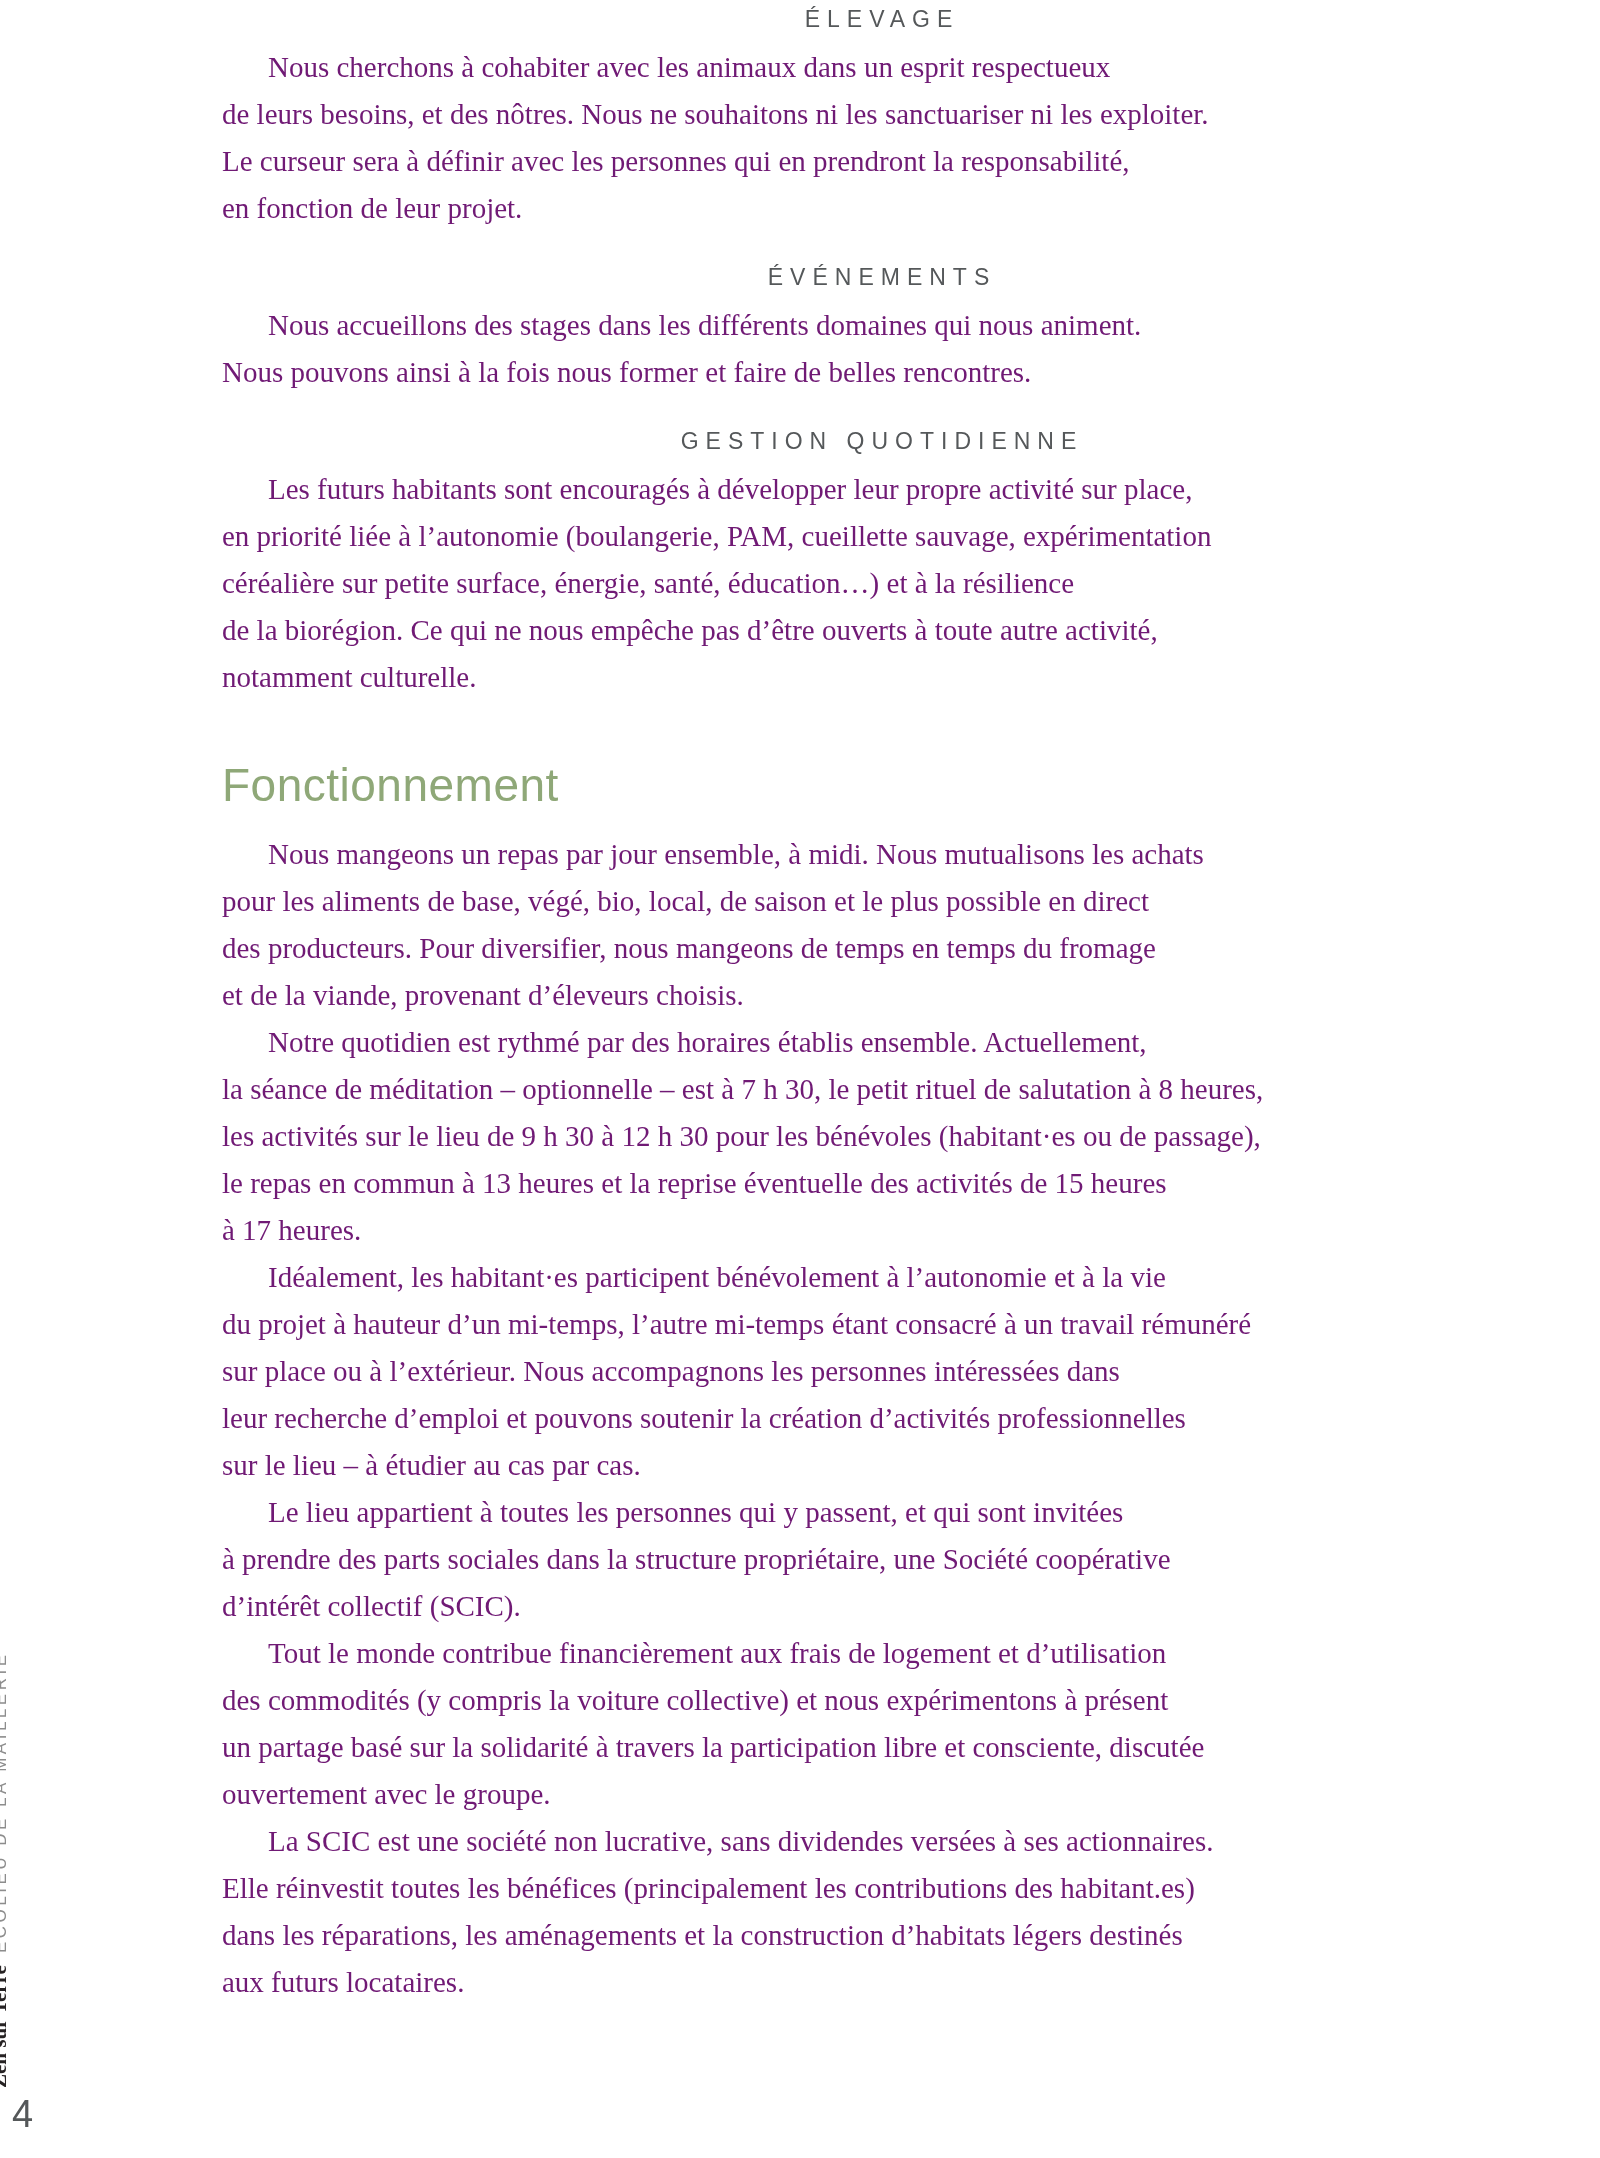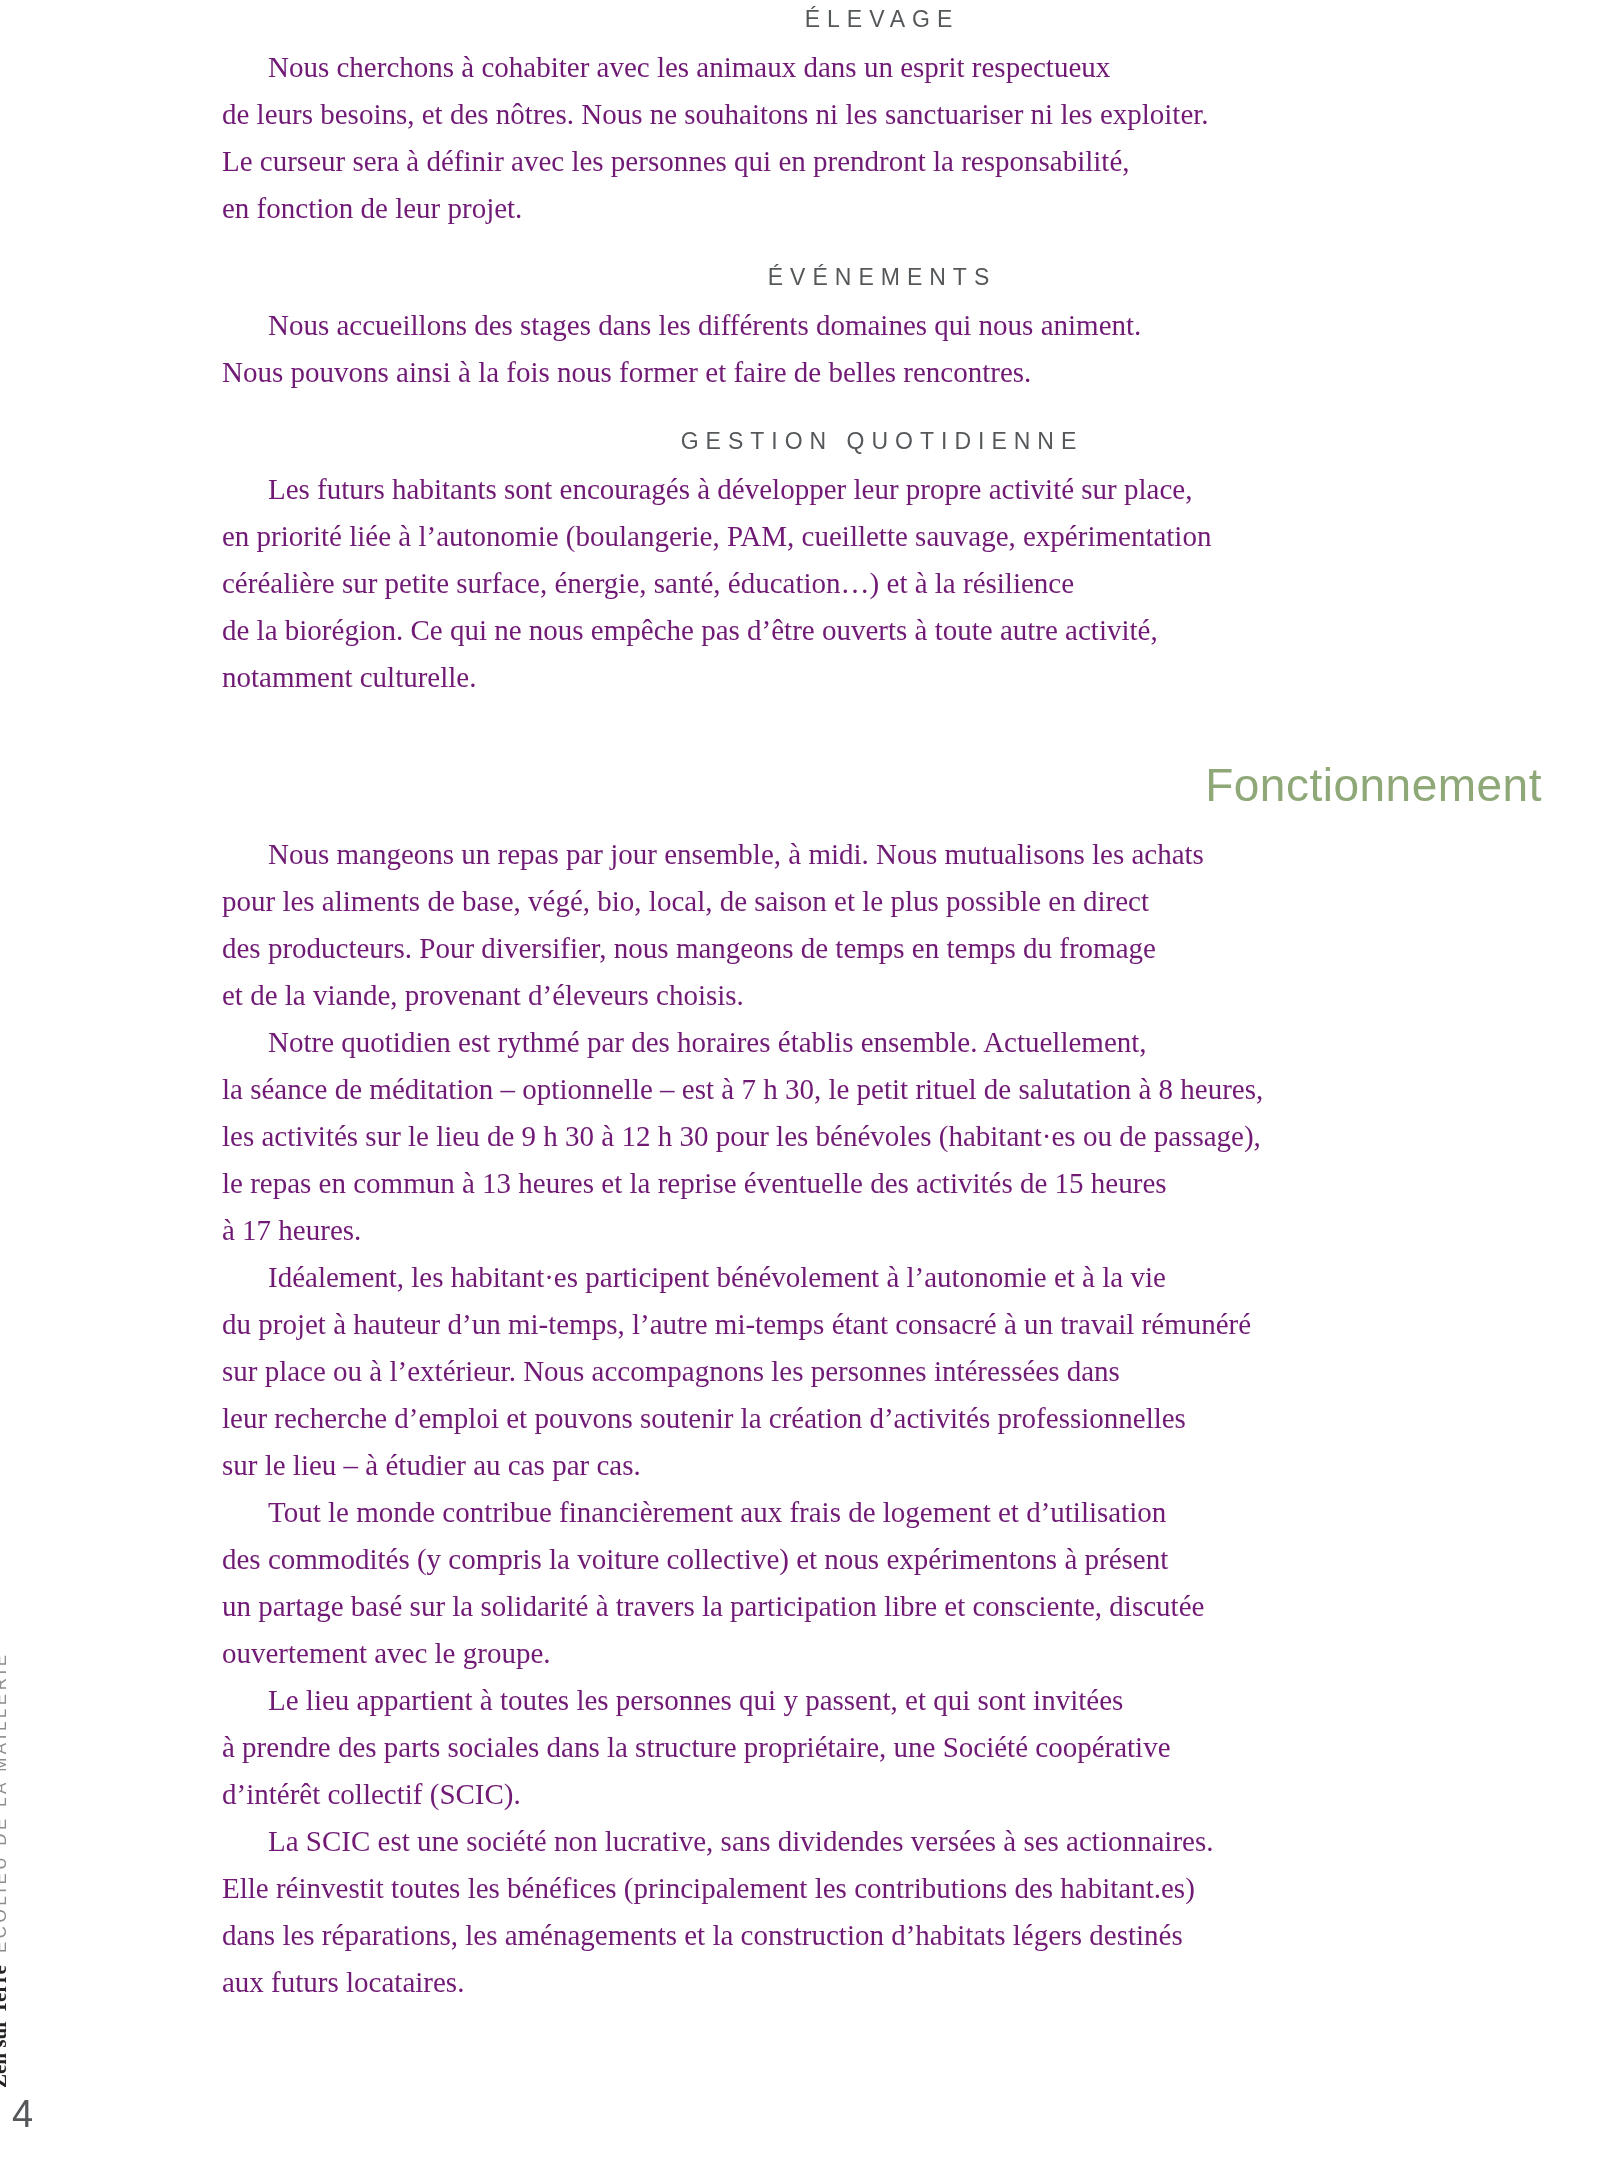--- a/index.html
+++ b/index.html
@@ -41,21 +41,20 @@
     margin: 0;
   }
   .bighead {
     font-family: "Liberation Sans", sans-serif;
     font-weight: 300;
     font-size: 46px;
     line-height: 56px;
     letter-spacing: 0.5px;
     color: #8fa878;
     margin: 56px 0 18px 0;
-    text-align: right;
   }
   .sidebar-vertical {
     position: absolute;
     left: 12px;
     bottom: 70px;
     transform-origin: 0 100%;
     transform: rotate(-90deg);
     white-space: nowrap;
   }
   .sidebar-brand {
@@ -115,27 +114,27 @@
     <p class="para">Notre quotidien est rythmé par des horaires établis ensemble. Actuellement,
 la séance de méditation – optionnelle – est à 7 h 30, le petit rituel de salutation à 8 heures,
 les activités sur le lieu de 9 h 30 à 12 h 30 pour les bénévoles (habitant·es ou de passage),
 le repas en commun à 13 heures et la reprise éventuelle des activités de 15 heures
 à 17 heures.</p>
     <p class="para">Idéalement, les habitant·es participent bénévolement à l’autonomie et à la vie
 du projet à hauteur d’un mi-temps, l’autre mi-temps étant consacré à un travail rémunéré
 sur place ou à l’extérieur. Nous accompagnons les personnes intéressées dans
 leur recherche d’emploi et pouvons soutenir la création d’activités professionnelles
 sur le lieu – à étudier au cas par cas.</p>
+    <p class="para">Le lieu appartient à toutes les personnes qui y passent, et qui sont invitées
+à prendre des parts sociales dans la structure propriétaire, une Société coopérative
+d’intérêt collectif (SCIC).</p>
     <p class="para">Tout le monde contribue financièrement aux frais de logement et d’utilisation
 des commodités (y compris la voiture collective) et nous expérimentons à présent
 un partage basé sur la solidarité à travers la participation libre et consciente, discutée
 ouvertement avec le groupe.</p>
-    <p class="para">Le lieu appartient à toutes les personnes qui y passent, et qui sont invitées
-à prendre des parts sociales dans la structure propriétaire, une Société coopérative
-d’intérêt collectif (SCIC).</p>
     <p class="para">La SCIC est une société non lucrative, sans dividendes versées à ses actionnaires.
 Elle réinvestit toutes les bénéfices (principalement les contributions des habitant.es)
 dans les réparations, les aménagements et la construction d’habitats légers destinés
 aux futurs locataires.</p>
 
   </div>
 
   <div class="sidebar-vertical">
     <span class="sidebar-brand">Zen sur Terre</span><span class="sidebar-subtitle">ÉCOLIEU DE LA MAILLERIE</span>
   </div>

